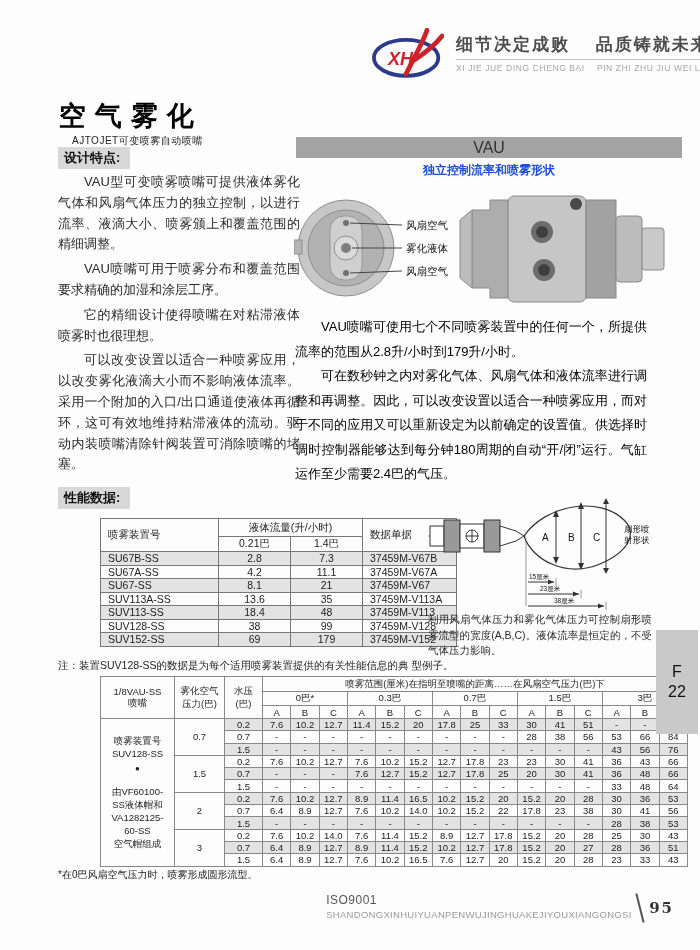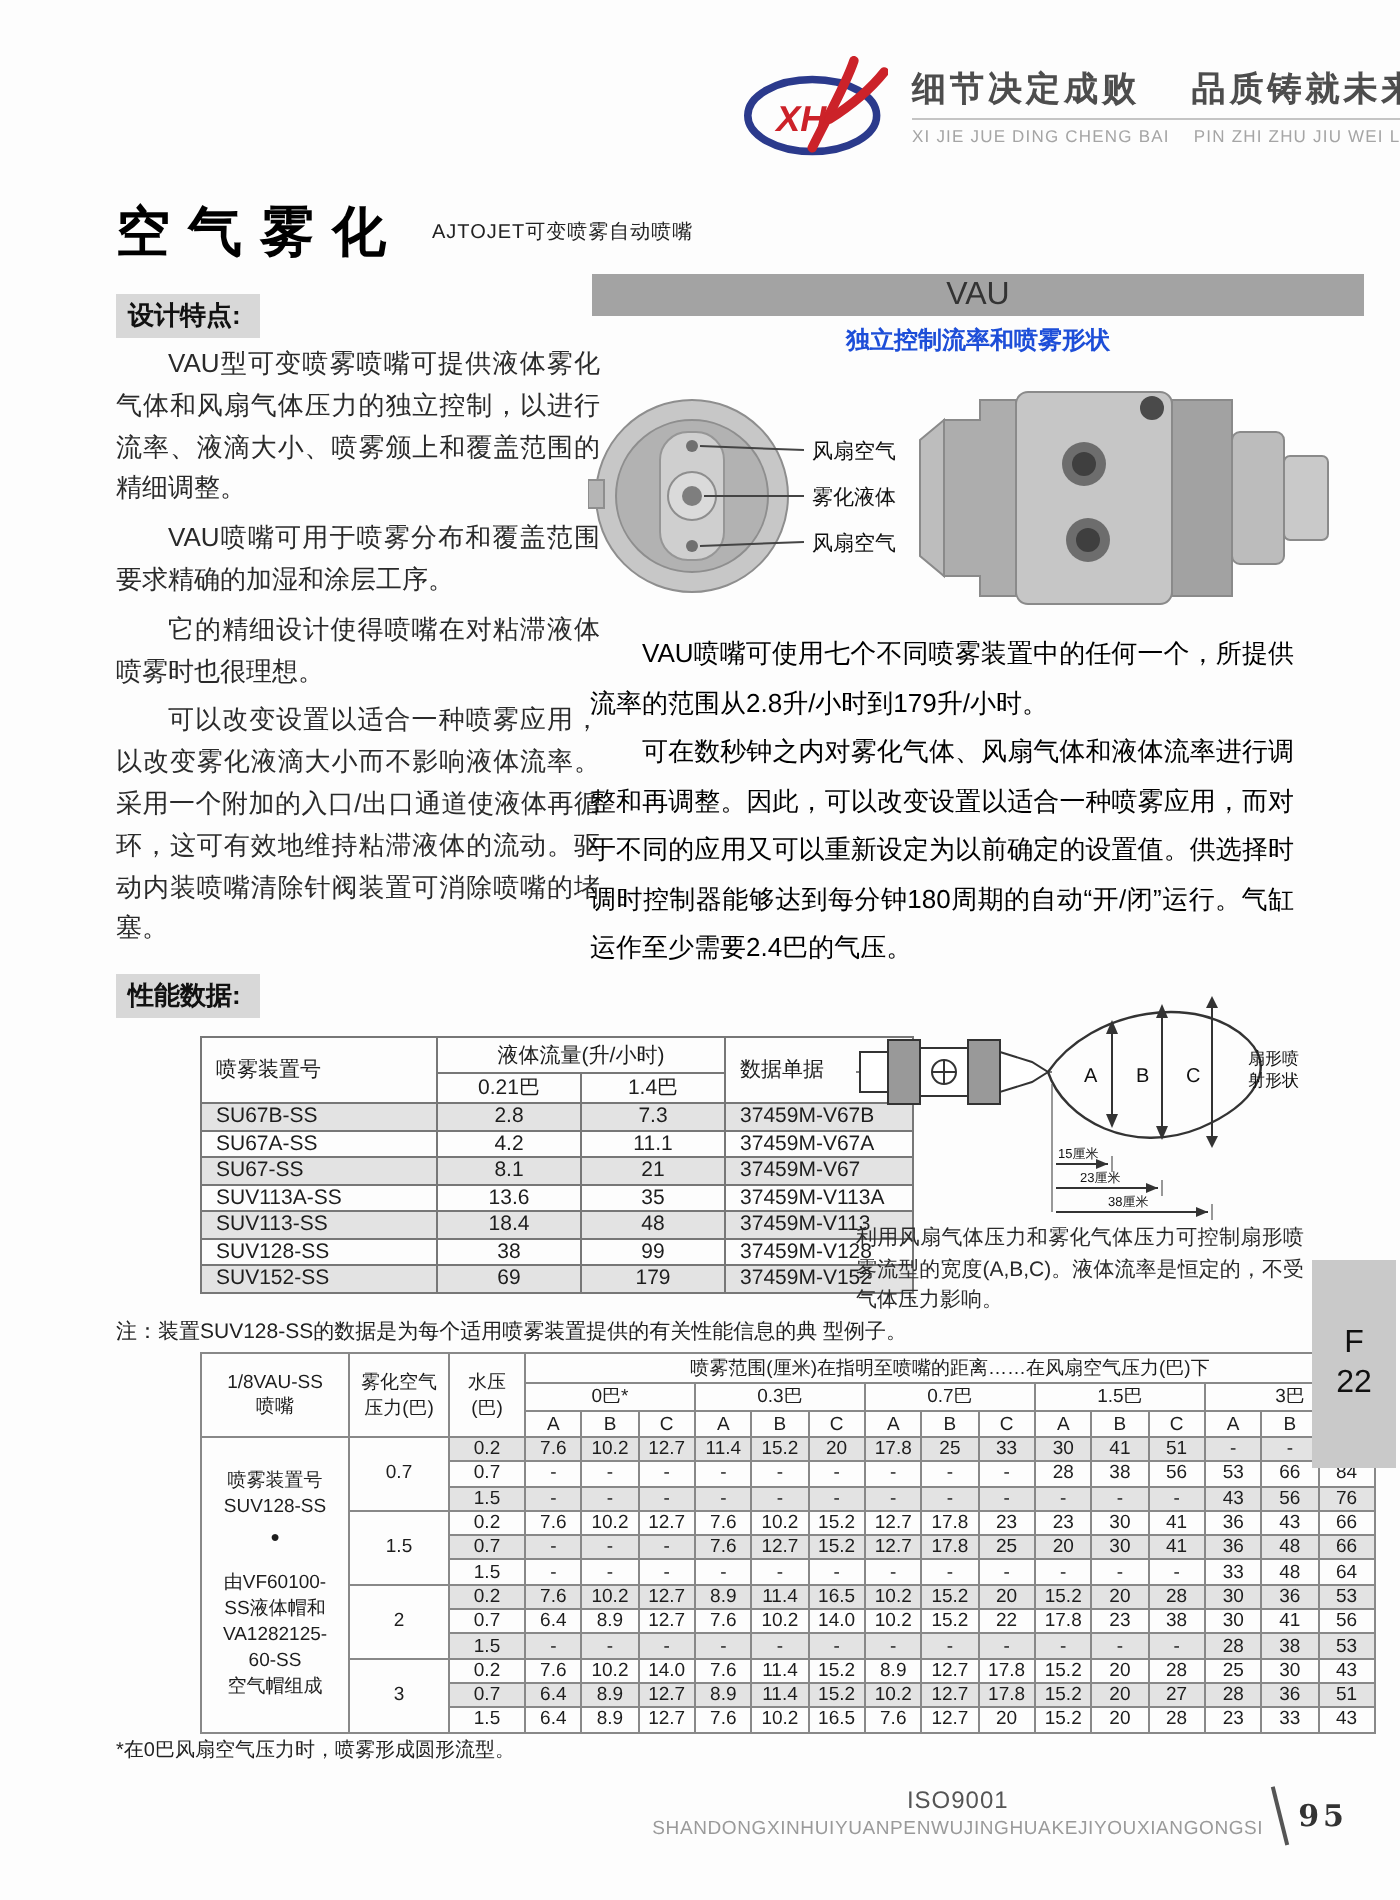--- a/index.html
+++ b/index.html
@@ -6,21 +6,21 @@
   body { background:#777; font-family:"Liberation Sans","DejaVu Sans",sans-serif; }
   .page { position:relative; width:700px; height:950px; background:#fdfdfd; margin:0 auto; overflow:hidden; color:#222; }
 
   
   .brand { position:absolute; top:28px; left:372px; display:flex; align-items:center; gap:12px; }
   .logo { width:72px; height:52px; }
   .slogan { font-size:17px; font-weight:bold; letter-spacing:2px; color:#4d4d4d; white-space:nowrap; }
   .pinyin { margin-top:3px; padding-top:3px; border-top:1px solid #c4c4c4; font-size:8.5px; letter-spacing:0.6px; color:#a5a5a5; white-space:nowrap; }
 
   
-  .title-row { position:absolute; top:98px; left:58px; display:flex; align-items:center; }
+  .title-row { position:absolute; top:98px; left:58px; display:flex; align-items:flex-end;flex-direction:column; }
   .main-title { font-size:27px; font-weight:bold; letter-spacing:9px; color:#000; }
   .sub-title { font-size:10px; color:#222; margin-left:14px; letter-spacing:0.5px; }
 
   .sec-label { position:absolute; background:#d8d8d8; color:#111; font-size:13px; font-weight:bold; padding:2px 10px 2px 6px; }
   .pos-design { top:147px; left:58px; }
   .pos-perf { top:487px; left:58px; }
 
   .left-col { position:absolute; top:172px; left:58px; width:242px; }
   .left-col p { font-size:13px; line-height:20.8px; text-align:justify; text-indent:2em; color:#2a2a2a; margin-bottom:4px; }
 
@@ -56,21 +56,21 @@
   .spray-table td.label-cell, .spray-table td.pressure-cell { background:#fdfdfd !important; }
   .label-cell div { line-height:13px; font-size:9.5px; }
   .label-cell div:nth-child(3) { margin:2px 0 10px 0; font-size:8px; }
 
   .footnote { position:absolute; top:868px; left:58px; font-size:10px; color:#222; }
 
   .side-tab { position:absolute; top:630px; right:2px; width:42px; height:104px; background:#c9c9c9; display:flex; flex-direction:column; justify-content:center; align-items:center; gap:2px; }
   .side-tab div { font-size:16px; color:#111; line-height:18px; }
 
   .footer { position:absolute; top:893px; right:26px; display:flex; align-items:flex-start; }
-  .footer-text { text-align:center; }
+  .footer-text { text-align:left; }
   .iso { font-size:12px; color:#555; letter-spacing:0.5px; }
   .company { font-size:9.5px; color:#9a9a9a; letter-spacing:0.3px; margin-top:2px; }
   .slash { width:1.5px; height:30px; background:#555; transform:rotate(-14deg); margin:0 9px 0 7px; }
   .pagenum { font-family:"DejaVu Serif","Liberation Serif",serif; font-size:15px; font-weight:bold; color:#333; letter-spacing:2px; margin-top:6px; }
 </style>
 </head>
 <body>
 
 <div class="page">
 

